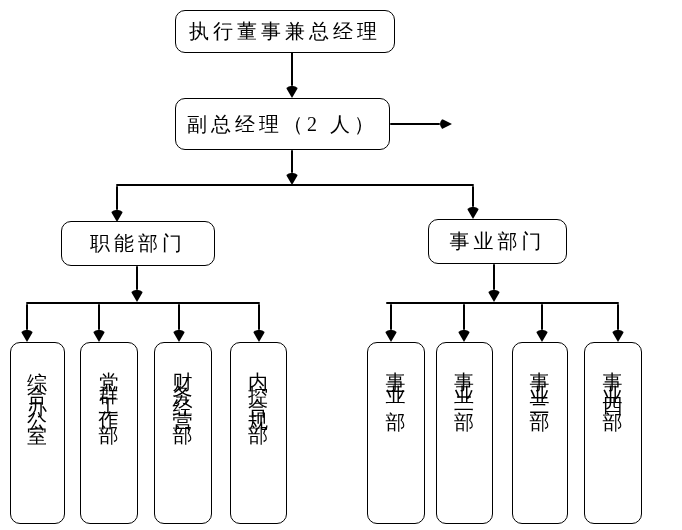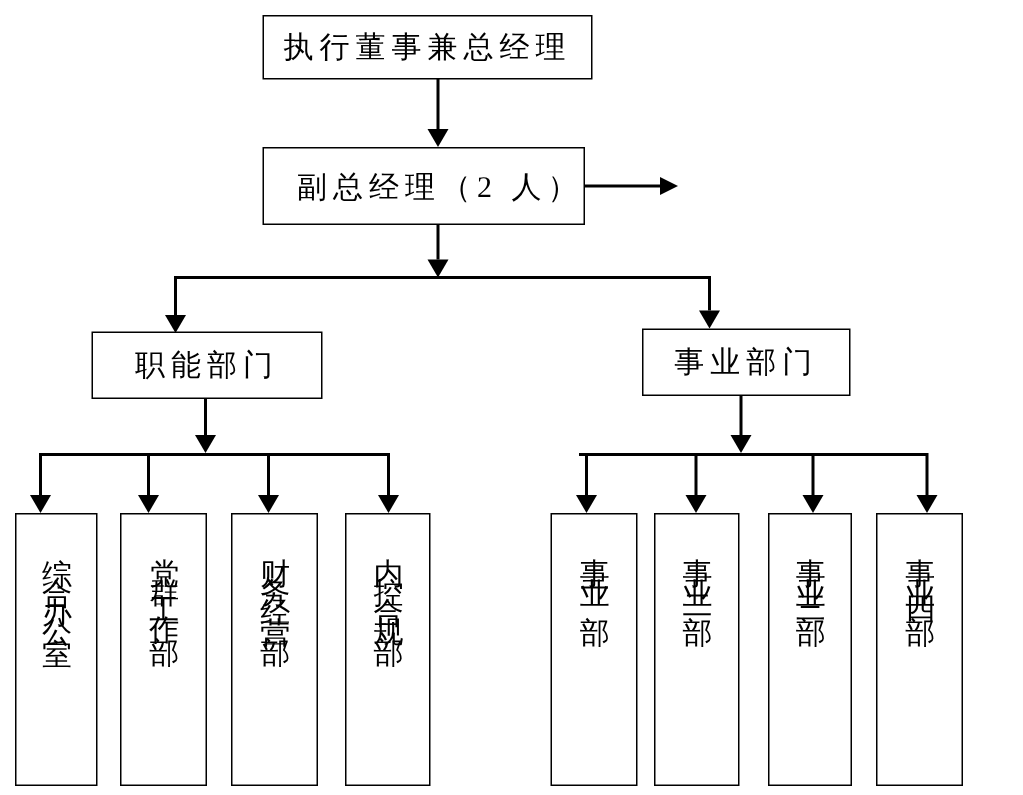--- a/index.html
+++ b/index.html
@@ -1,21 +1,21 @@
 <!DOCTYPE html>
 <html style="--line: #000000; --text: #000000; --border: #000000; --background: #ffffff;"><head>
 <meta charset="utf-8">
 <style>
   :root {
     --line: #000000;
     --text: #000000;
     --border: #000000;
     --background: #ffffff;
   }
-  * { margin: 0; padding: 0; box-sizing: border-box; }
+  * { margin: 0; padding: 0; box-sizing: border-box; border-radius: 10px; }
   html, body {
     background: var(--background);
     font-family: "Liberation Serif", "DejaVu Serif", serif;
   }
   .canvas {
     position: relative;
     width: 682px;
     height: 530px;
     background: var(--background);
     overflow: hidden;
@@ -64,21 +64,21 @@
 </style>
 </head>
 <body>
 
 <div class="canvas">
 
   <div class="box" style="left:175px; top:10px; width:220px; height:43px;">
     <span>执行董事兼总经理</span>
   </div>
 
-  <div class="box" style="left:175px; top:98px; width:215px; height:52px;justify-content:flex-end;">
+  <div class="box" style="left:175px; top:98px; width:215px; height:52px;">
     <span>副总经理（2 人）</span>
   </div>
 
 
   <div class="box" style="left:428px; top:219px; width:139px; height:45px;">
     <span>事业部门</span>
   </div>
 
   <div class="box" style="left:61px; top:221px; width:154px; height:45px;">
     <span>职能部门</span>

